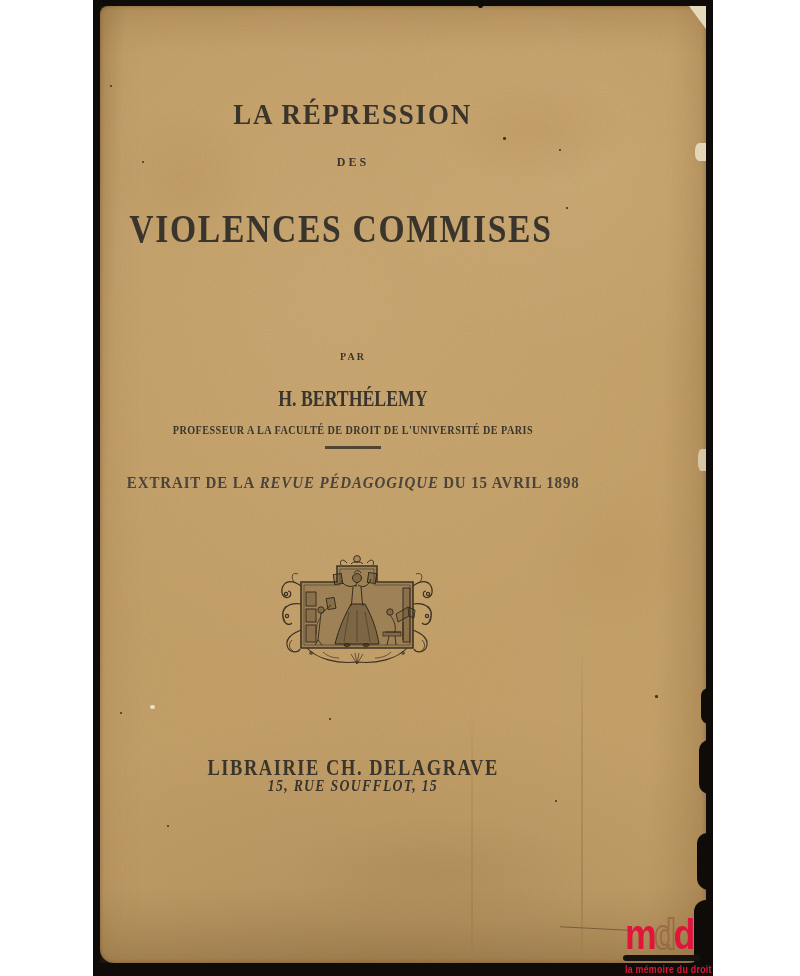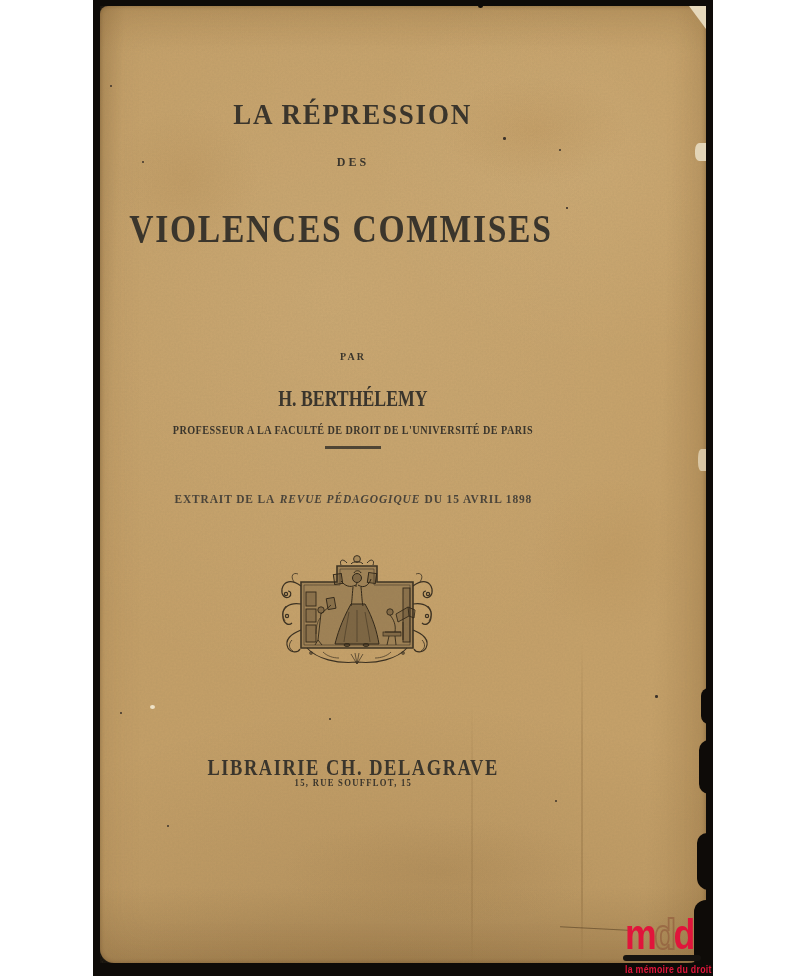--- a/index.html
+++ b/index.html
@@ -30,25 +30,25 @@
   .line{position:absolute;width:100%;text-align:center;line-height:1;font-weight:bold;white-space:nowrap;}
   .line>span{display:inline-block;transform-origin:center;}
   .t1{top:93px;font-size:30px;letter-spacing:2px;}   .t1>span{transform:scaleX(0.90);}
   .t2{top:150px;font-size:12px;letter-spacing:3px;}
   .t3{top:203px;font-size:40px;letter-spacing:2px;margin-left:-12px;} .t3>span{transform:scaleX(0.84);}
   .t4{top:276px;font-size:24px;letter-spacing:1px;margin-left:-22px;} .t4>span{transform:scaleX(0.80);}
   .byline{top:346px;font-size:10px;letter-spacing:2px;}
   .author{top:380px;font-size:24px;letter-spacing:0;} .author>span{transform:scaleX(0.74);}
   .affil{top:418px;font-size:12px;letter-spacing:0.5px;} .affil>span{transform:scaleX(0.85);}
   .rule{position:absolute;left:275px;top:440px;width:56px;height:2.5px;background:var(--ink,#3a352c);opacity:0.85;}
-  .extract{top:486px;font-size:13px;letter-spacing:1px;color:#4a443a;} .extract>span{transform:scaleX(0.88);}
+  .extract{top:468px;font-size:17px;letter-spacing:1px;color:#4a443a;} .extract>span{transform:scaleX(0.88);}
   .extract i{font-style:italic;margin:0 5px;}
   .city{top:726px;font-size:21px;letter-spacing:3.5px;} .city>span{transform:scaleX(0.80);}
   .pub{top:749px;font-size:24px;letter-spacing:2px;} .pub>span{transform:scaleX(0.77);}
-  .addr{top:772px;font-size:10px;letter-spacing:1.5px;} .addr>span{transform:scaleX(0.86);}
+  .addr{top:772px;font-size:16px;letter-spacing:1.5px;font-style:italic;} .addr>span{transform:scaleX(0.86);}
   .vignette{position:absolute;left:227px;top:546px;width:160px;height:114px;}
 
   
   .dogear{position:absolute;right:0;top:0;width:20px;height:26px;background:#e6d8bb;
           clip-path:polygon(15% 0,100% 0,100% 88%);}
   .chip{position:absolute;background:#e3d5b8;border-radius:40% 0 0 40%;}
   .chip.c1{left:595px;top:137px;width:11px;height:18px;}
   .chip.c2{left:598px;top:443px;width:8px;height:22px;opacity:0.8;}
   .crease{position:absolute;width:2px;pointer-events:none;
           background:linear-gradient(180deg,rgba(90,60,25,0),rgba(90,60,25,0.22) 30%,rgba(90,60,25,0.26) 80%,rgba(90,60,25,0));}

